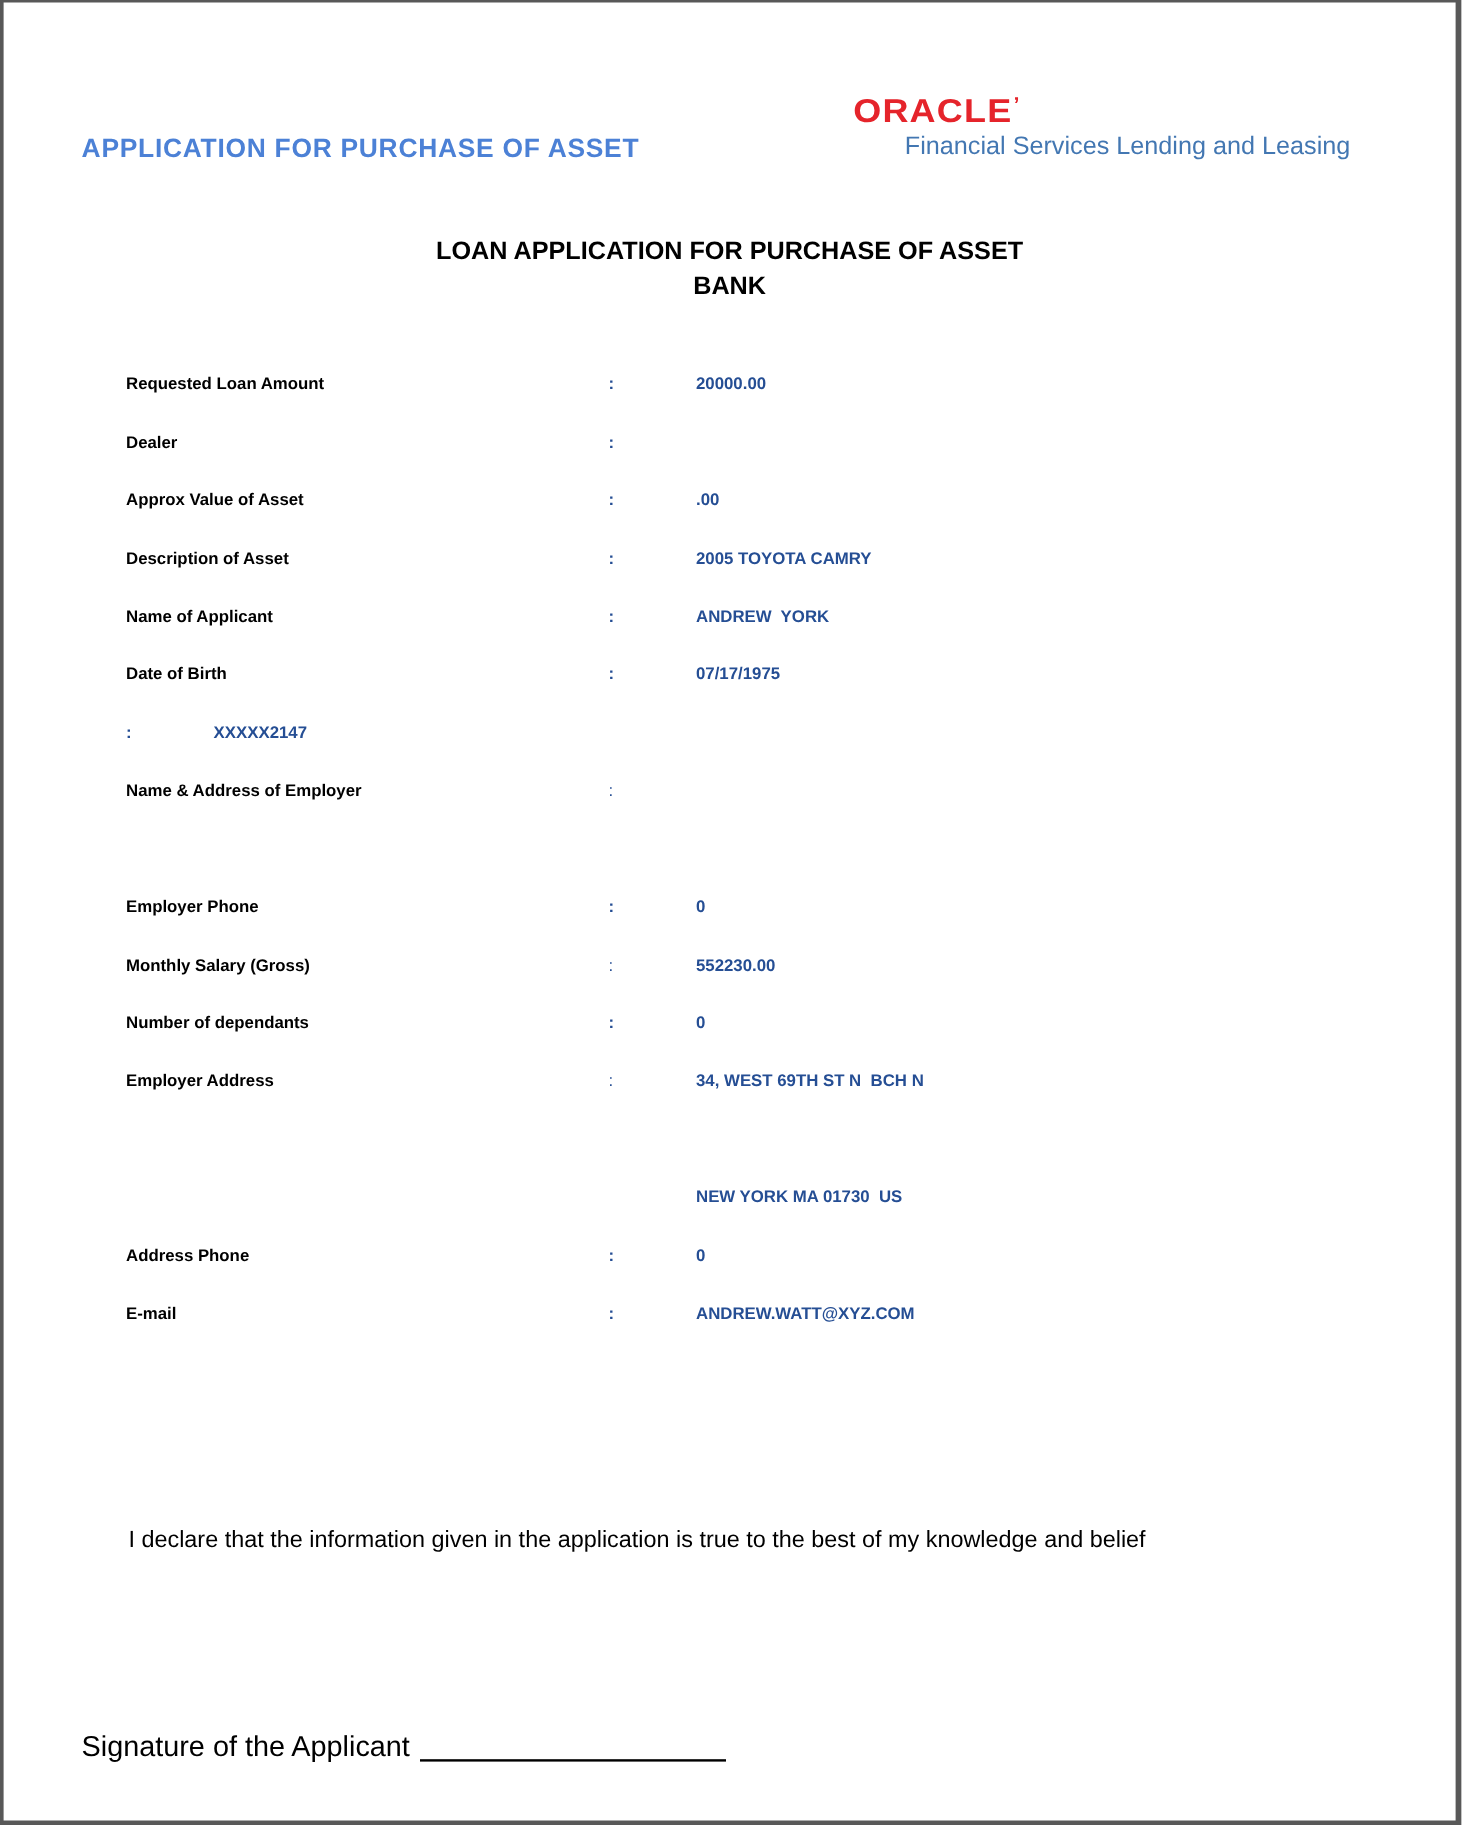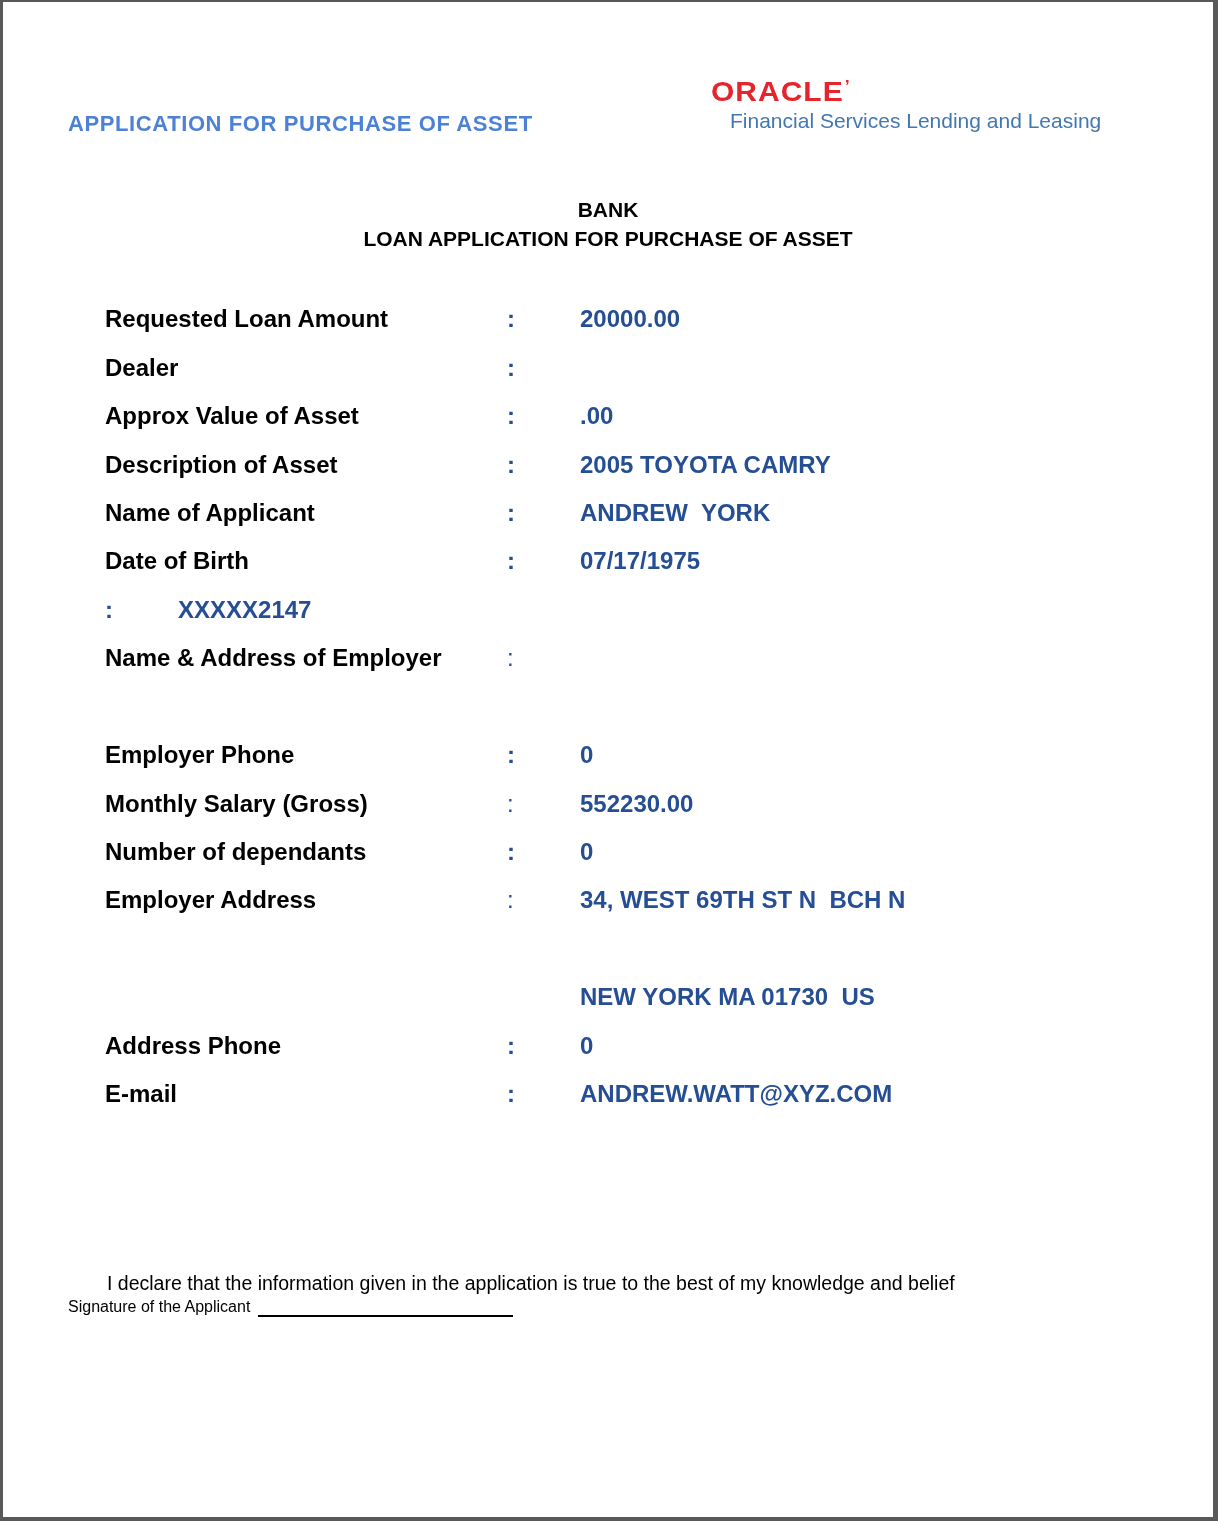--- a/index.html
+++ b/index.html
@@ -50,21 +50,21 @@
     transform-origin: top left;
   }
   .logo-mark {
     font-size: 18px;
     vertical-align: 10px;
     margin-left: 1px;
   }
   .tagline {
     font-size: 21px;
     color: var(--tagline-blue, #4377B2);
-    margin-left: 19px;
+    margin-left: 43px;
     margin-top: -1px;
   }
   .form-title {
     position: absolute;
     top: 193px;
     left: 0;
     width: 100%;
     text-align: center;
     font-size: 21px;
     font-weight: bold;
@@ -74,21 +74,21 @@
   .form-rows {
     position: absolute;
     left: 102px;
     top: 293px;
     width: 1040px;
   }
   .form-row {
     display: flex;
     height: 48.45px;
     align-items: center;
-    font-size: 24px;
+    font-size: 14px;
   }
   .row-label {
     width: 402px;
     flex: none;
     font-weight: bold;
     color: #000;
     white-space: pre;
   }
   .row-colon {
     width: 73px;
@@ -108,22 +108,22 @@
     position: absolute;
     left: 104px;
     top: 1270px;
     font-size: 19.5px;
     color: #000;
     white-space: nowrap;
   }
   .signature-row {
     position: absolute;
     left: 65px;
-    top: 1296px;
-    font-size: 16px;
+    top: 1440px;
+    font-size: 24px;
     color: #000;
     white-space: nowrap;
   }
   .signature-line {
     display: inline-block;
     width: 255px;
     border-bottom: 2px solid #000;
     height: 14px;
     margin-left: 8px;
     vertical-align: -5px;
@@ -135,22 +135,22 @@
 <div class="page">
 
   <div class="header-title">APPLICATION FOR PURCHASE OF ASSET</div>
 
   <div class="brand">
     <div class="oracle-wordmark"><span>ORACLE</span><span class="logo-mark">’</span></div>
     <div class="tagline">Financial Services Lending and Leasing</div>
   </div>
 
   <div class="form-title">
+    <div>LOAN APPLICATION FOR PURCHASE OF ASSET</div>
     <div>BANK</div>
-    <div>LOAN APPLICATION FOR PURCHASE OF ASSET</div>
   </div>
 
   <div class="form-rows" id="form-rows">
       <div class="form-row">
     <span class="row-label">Requested Loan Amount</span>
     <span class="row-colon">:</span>
     <span class="row-value">20000.00</span>
   </div>
       <div class="form-row">
     <span class="row-label">Dealer</span>

